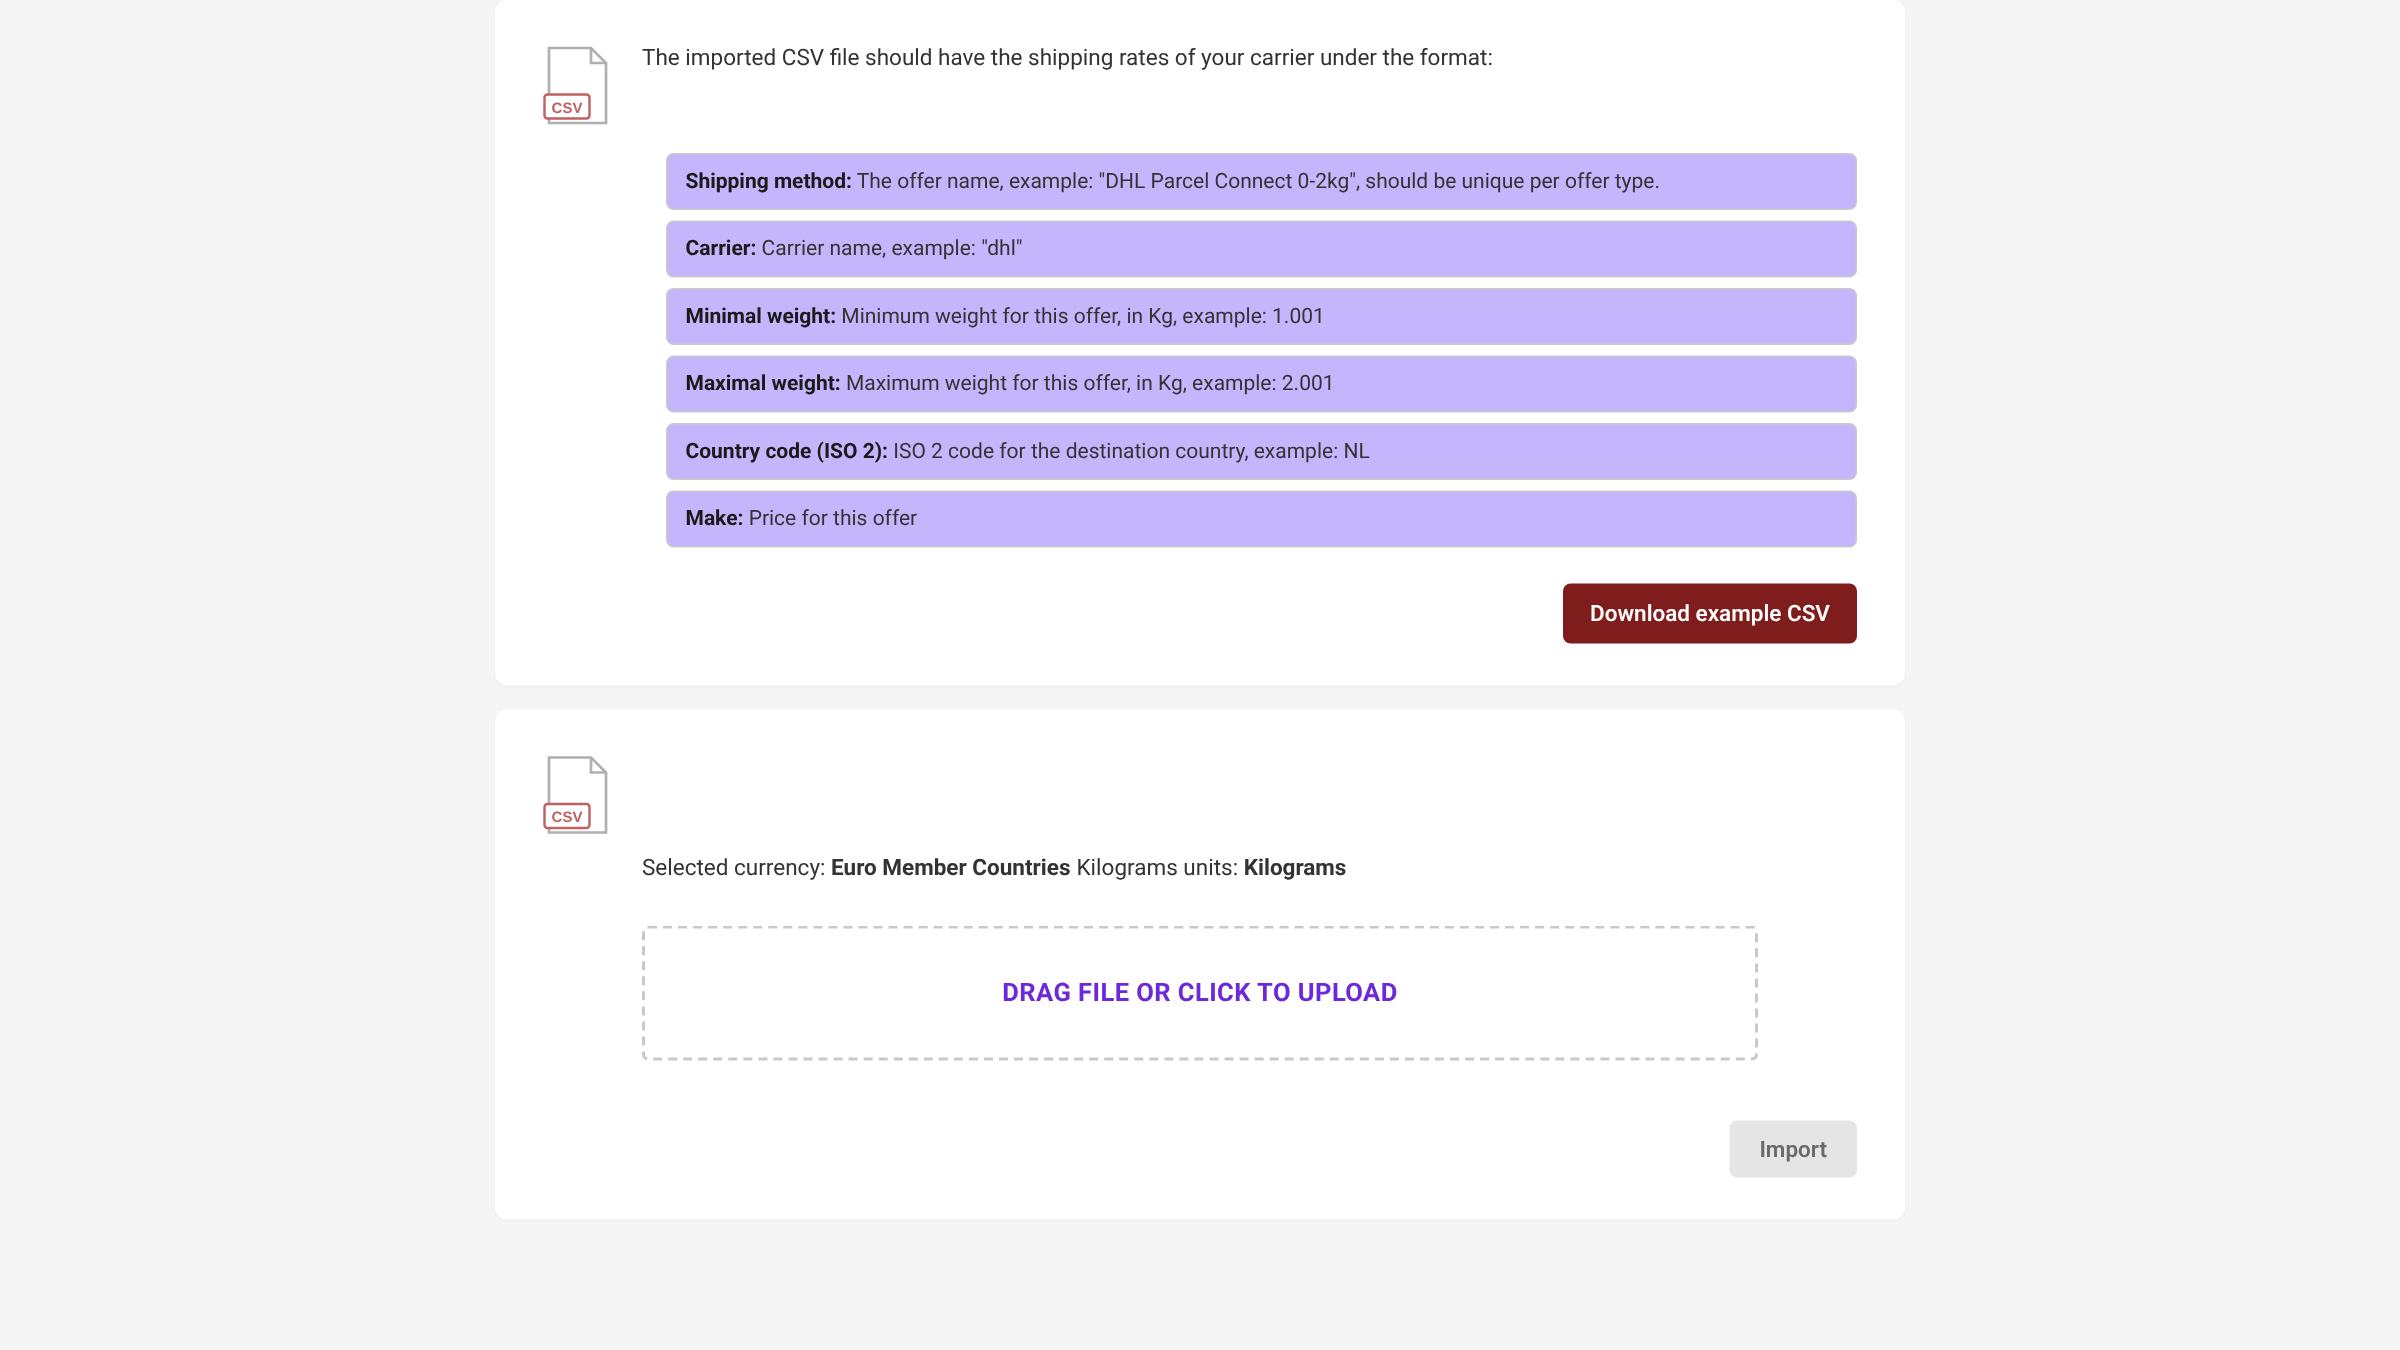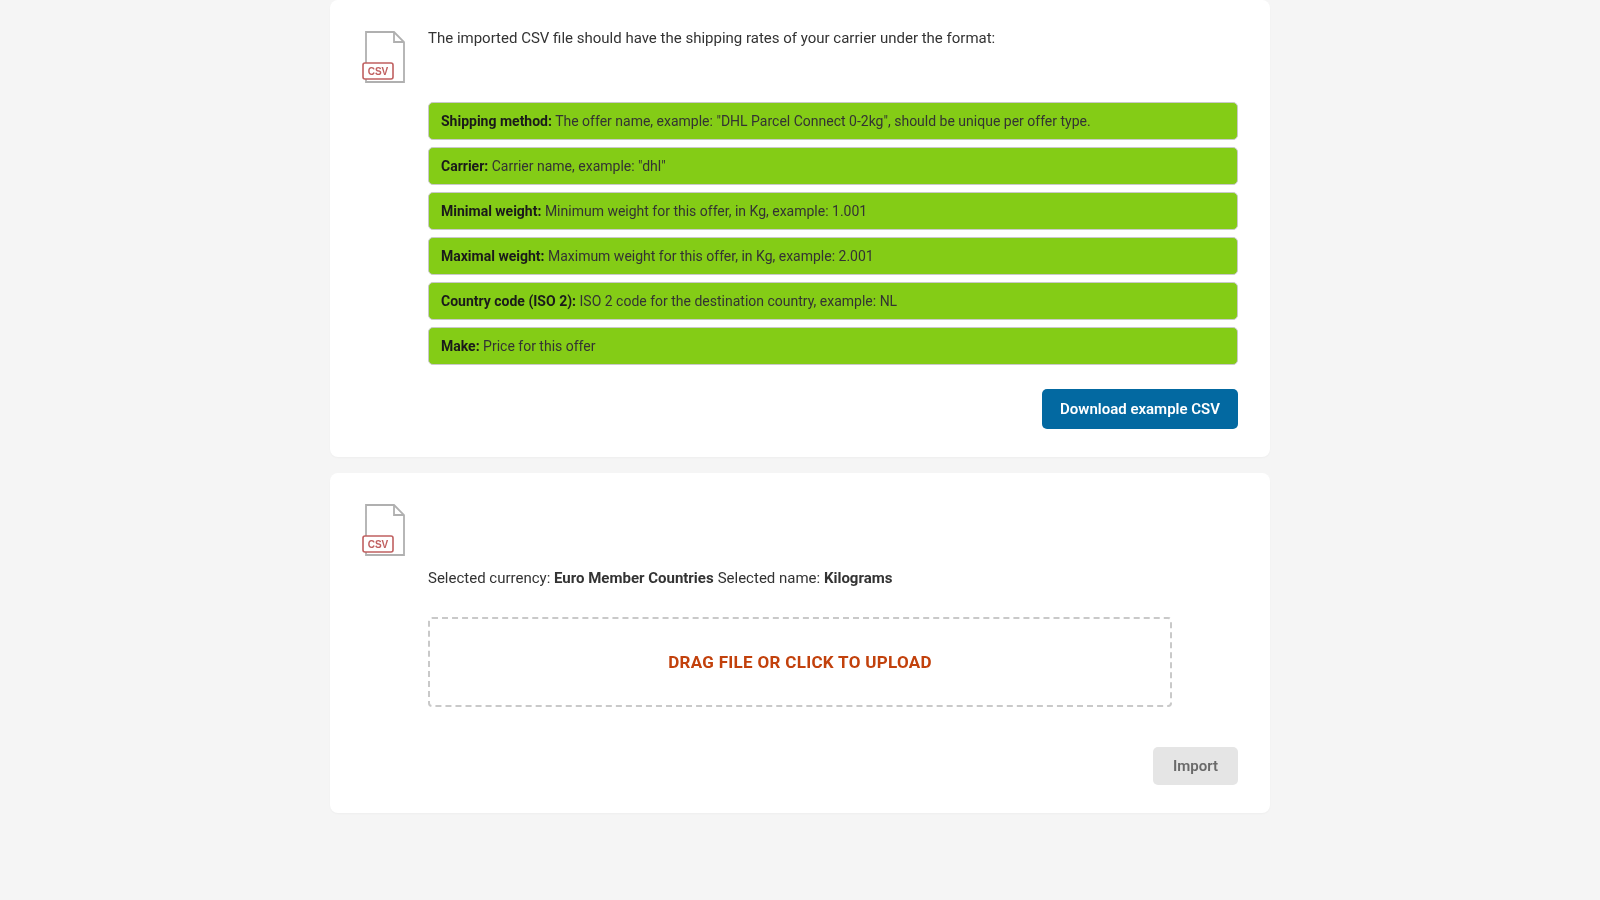--- a/index.html
+++ b/index.html
@@ -57,42 +57,43 @@
       display: flex;
       flex-direction: column;
       gap: 7px;
     }
     .field-item {
       border: 1px solid #c9c9c9;
       border-radius: 5px;
       padding: 10px 12px;
       font-size: 14px;
       color: #333;
-      background: #84cc16;
+      background: #c4b5fd;
+      margin-left: 16px;
     }
     .field-item strong {
       font-weight: 700;
       color: #1a1a1a;
     }
     .card-footer {
       display: flex;
       justify-content: flex-end;
       margin-top: 24px;
     }
     .btn {
       border: none;
       border-radius: 5px;
       padding: 11px 18px;
       font-size: 15px;
       font-weight: 600;
       cursor: pointer;
       font-family: inherit;
     }
     .btn-primary {
-      background-color: #0369a1;
+      background-color: #7f1d1d;
       color: #ffffff;
     }
     .btn-secondary {
       background-color: #e5e5e5;
       color: #6a6a6a;
       padding: 10px 20px;
     }
     .selected-info {
       margin-left: 66px;
       margin-top: 12px;
@@ -106,21 +107,21 @@
       font-weight: 700;
     }
     .dropzone {
       margin: 30px 66px 0 66px;
       border: 2px dashed #c9c9c9;
       border-radius: 4px;
       height: 90px;
       display: flex;
       align-items: center;
       justify-content: center;
-      color: #c2410c;
+      color: #6d28d9;
       font-size: 17px;
       font-weight: 700;
       letter-spacing: 0.3px;
       cursor: pointer;
       background: #fff;
     }
     .upload-footer {
       display: flex;
       justify-content: flex-end;
       margin-top: 40px;
@@ -191,21 +192,21 @@
           <text x="16" y="45" text-anchor="middle" font-size="10" font-weight="700" fill="#c06060" font-family="Arial">CSV</text>
         </svg>
       </div>
     </div>
 
     <div class="selected-info">
       <span>
         <span>Selected currency: </span><strong>Euro Member Countries</strong>
       </span>
       <span>
-        <span>Selected name: </span><strong>Kilograms</strong>
+        <span>Kilograms units: </span><strong>Kilograms</strong>
       </span>
     </div>
 
     <div class="dropzone">
       <span>DRAG FILE OR CLICK TO UPLOAD</span>
     </div>
 
     <div class="upload-footer">
       <button class="btn btn-secondary">Import</button>
     </div>

